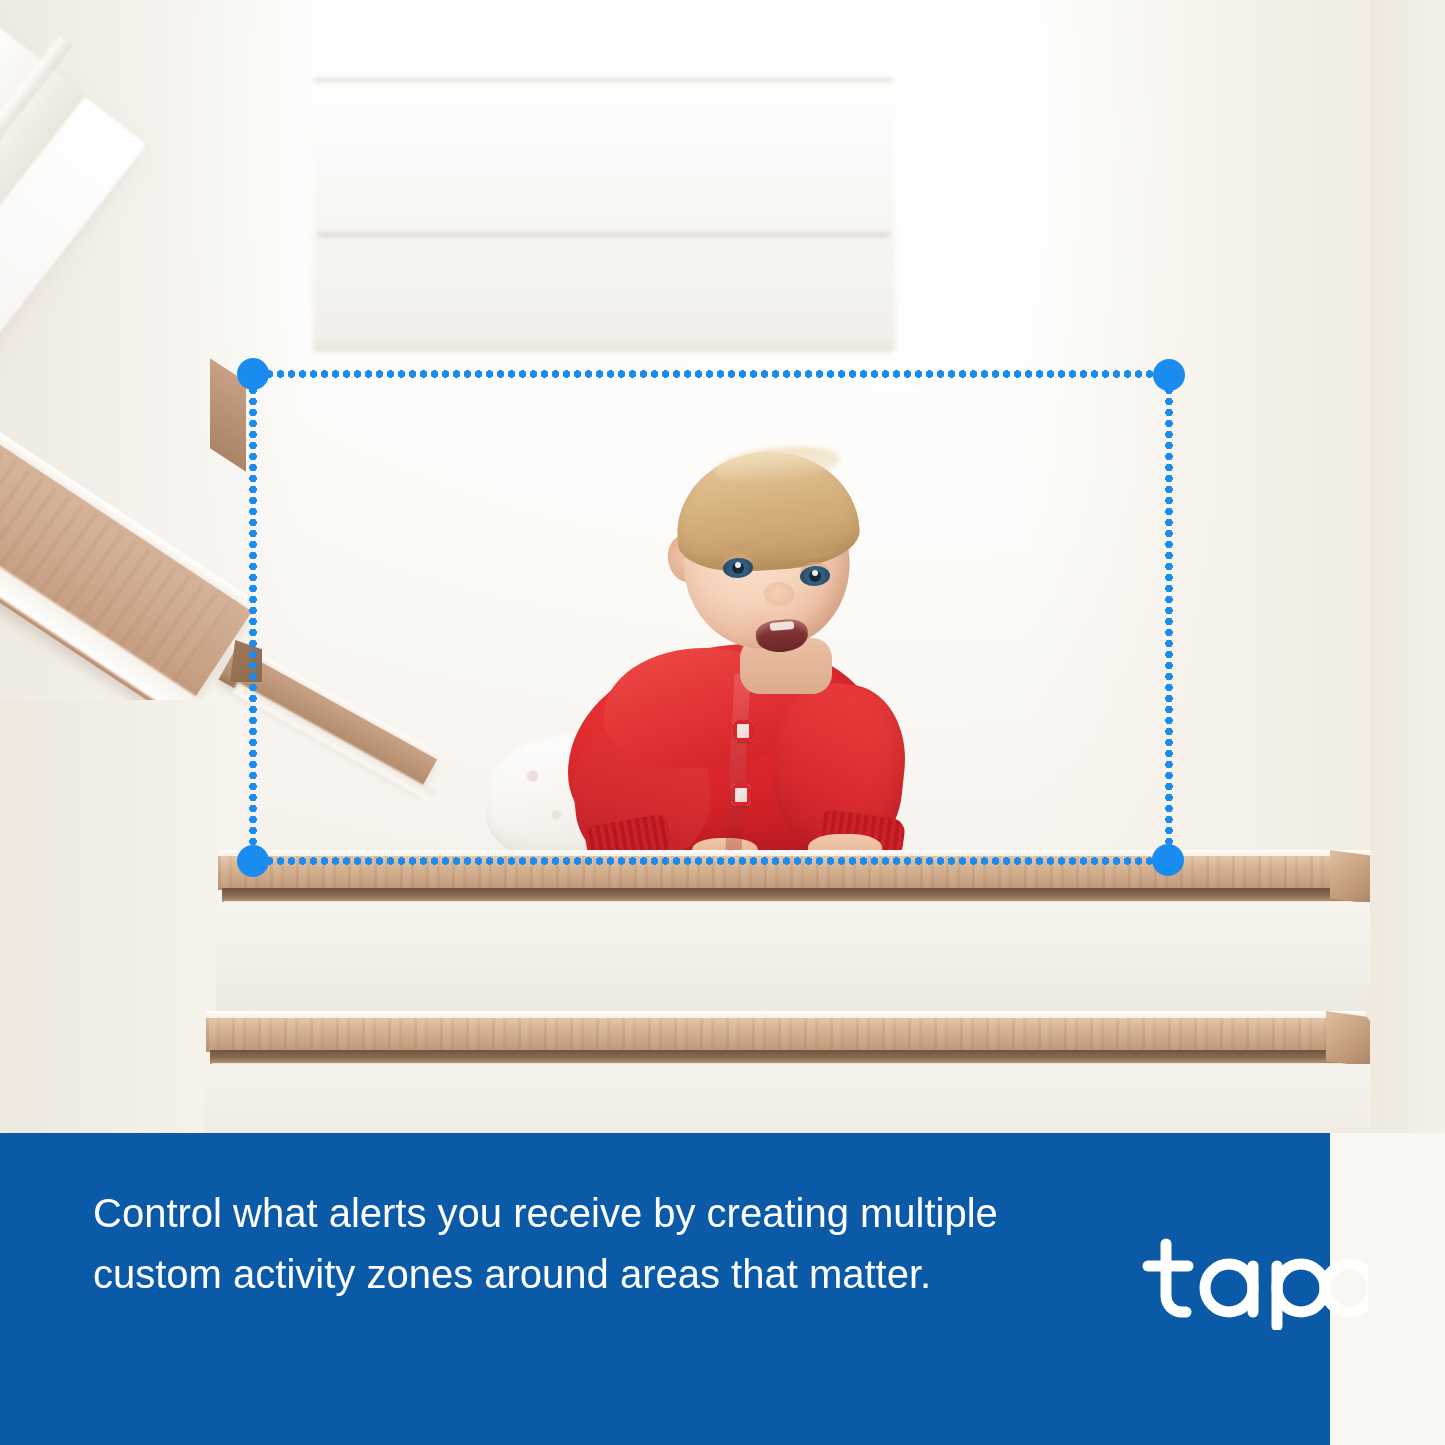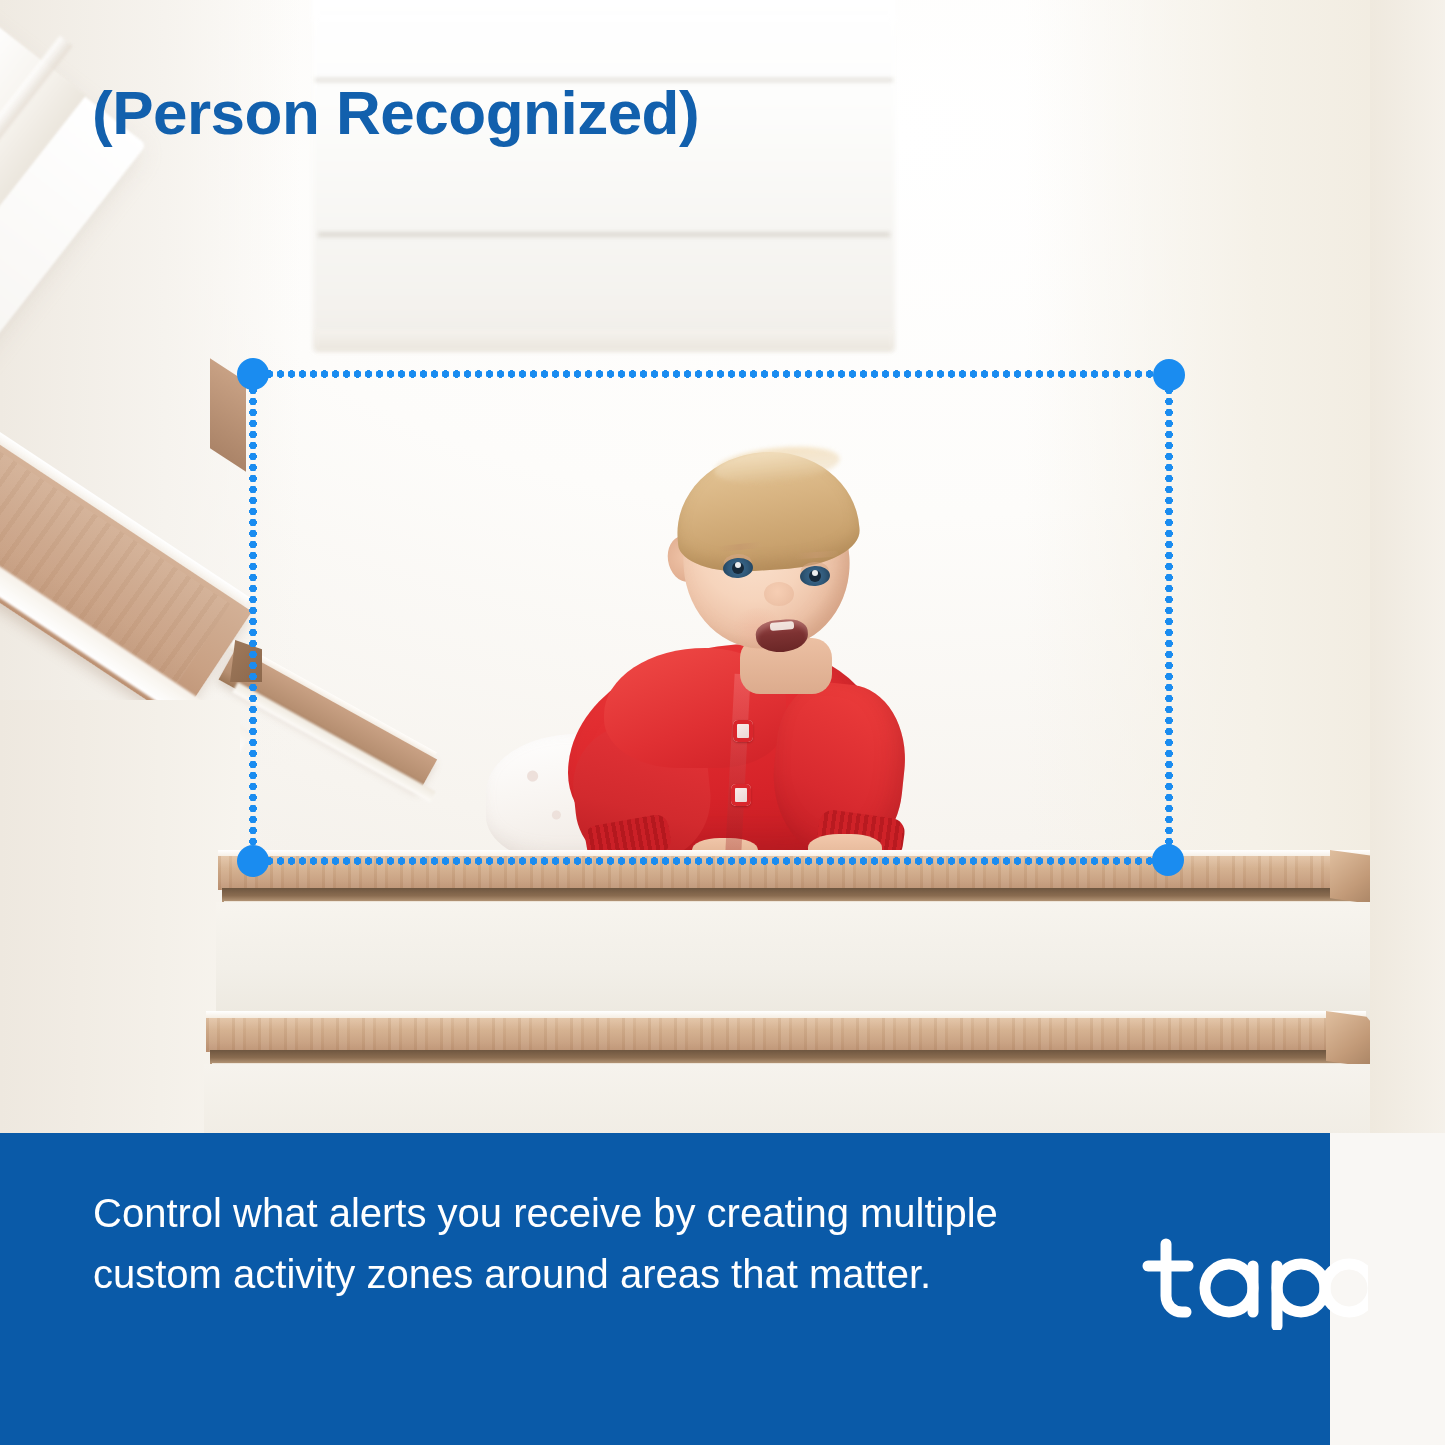--- a/index.html
+++ b/index.html
@@ -501,21 +501,20 @@
       <div class="zline v" id="z-left" style="left: 249px; top: 374px; height: 487px;"></div>
       <div class="zline v" id="z-right" style="left: 1165px; top: 374px; height: 487px;"></div>
       <div class="handle" id="h-tl" style="left: 237px; top: 358px; background: rgb(26, 140, 240);"></div>
       <div class="handle" id="h-tr" style="left: 1153px; top: 359px; background: rgb(26, 140, 240);"></div>
       <div class="handle" id="h-br" style="left: 1152px; top: 844px; background: rgb(26, 140, 240);"></div>
       <div class="handle" id="h-bl" style="left: 237px; top: 845px; background: rgb(26, 140, 240);"></div>
     </div>
   </div>
 
   <div class="title" style="color: rgb(18, 96, 173);">
-    <span class="l2">(Person Recognized)</span>
   </div>
 
   <div class="banner" style="background: rgb(10, 90, 168);">
     <div class="banner-text">Control what alerts you receive by creating multiple custom activity zones around areas that matter.</div>
   </div>
 
   <div class="logo">
     <svg width="232" height="94" viewBox="0 0 232 94" aria-hidden="true">
       <g fill="none" stroke="#ffffff" stroke-width="11" stroke-linecap="round">
 

